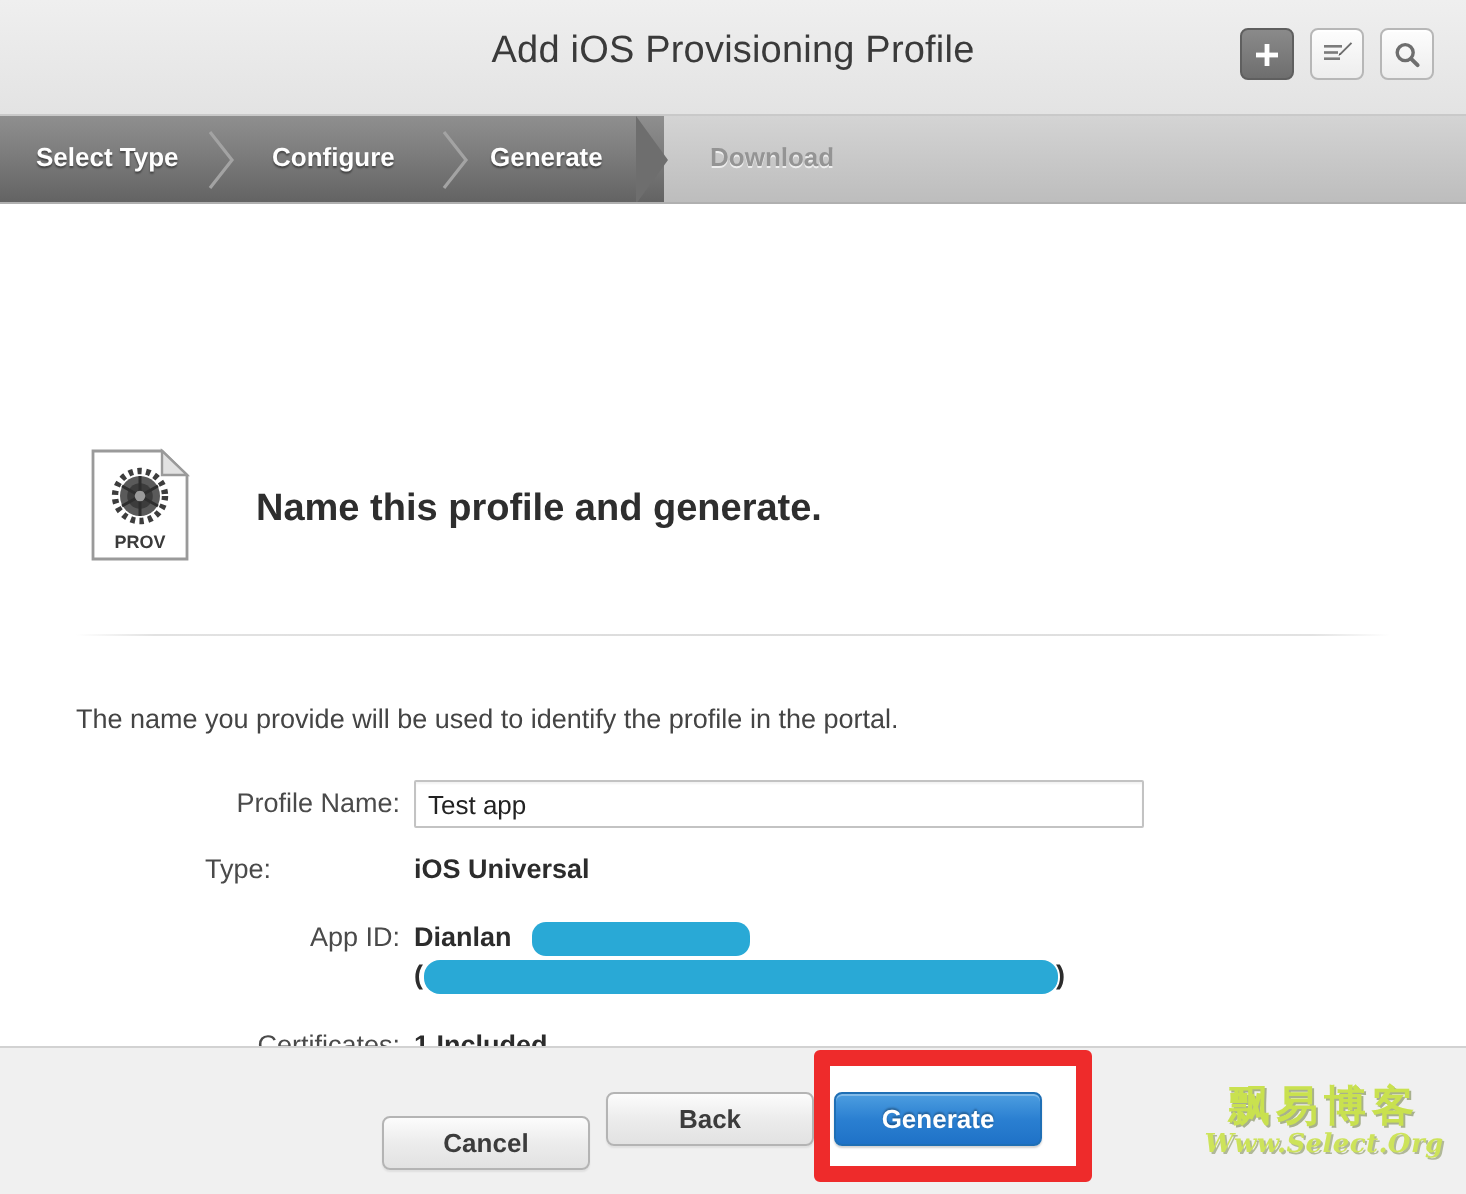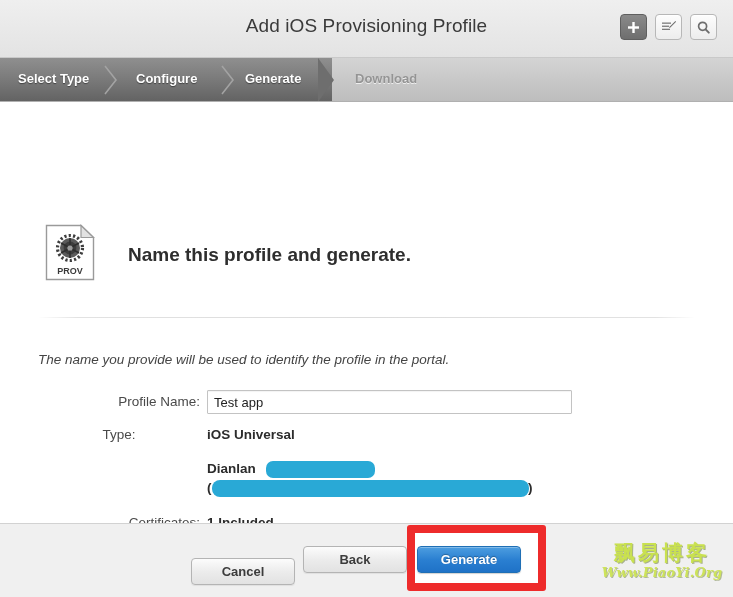--- a/index.html
+++ b/index.html
@@ -112,21 +112,20 @@
     position: absolute;
     left: 38px; top: 215px;
     width: 657px; height: 1px;
     background: linear-gradient(to right, #ffffff 0%, #e2e2e2 6%, #dcdcdc 50%, #e2e2e2 94%, #ffffff 100%);
   }
   .intro-text {
     position: absolute;
     left: 38px; top: 250px;
     font-size: 13.5px;
     color: #444444;
-    font-style: italic;
   }
   .field-label {
     position: absolute;
     width: 162px;
     text-align: right;
     font-size: 13.5px;
     color: #4a4a4a;
   }
   .field-value {
     position: absolute;
@@ -328,20 +327,21 @@
     <div class="divider"></div>
 
     <div class="intro-text">The name you provide will be used to identify the profile in the portal.</div>
 
     <div class="field-label" style="left:38px; top:292px;">Profile Name:</div>
     <input class="text-input" type="text" value="Test app" style="">
 
     <div class="field-label" style="left:38px; top:325px;text-align:center;">Type:</div>
     <div class="field-value" style="top:325px;">iOS Universal</div>
 
+    <div class="field-label" style="left:38px; top:359px;">App ID:</div>
     <div class="field-value" style="top:359px;">Dianlan</div>
     <div class="redact r1"></div>
 
     <div class="paren" style="left:207px; top:378px;">(</div>
     <div class="redact r2"></div>
     <div class="paren" style="left:528px; top:378px;">)</div>
 
     <div class="field-label" style="left:38px; top:413px;">Certificates:</div>
     <div class="field-value" style="top:413px;">1 Included</div>
 
@@ -350,16 +350,16 @@
   <div class="footer"></div>
 
   <div class="highlight-box"></div>
 
   <div class="btn btn-gray btn-cancel">Cancel</div>
   <div class="btn btn-gray btn-back">Back</div>
   <div class="btn btn-blue">Generate</div>
 
   <div class="watermark">
     <div class="wm-cn">飘易博客</div>
-    <div class="wm-en">Www.PiaoYi.Org</div>
+    <div class="wm-en">Www.Select.Org</div>
   </div>
 
 </div>
 
 </body></html>

